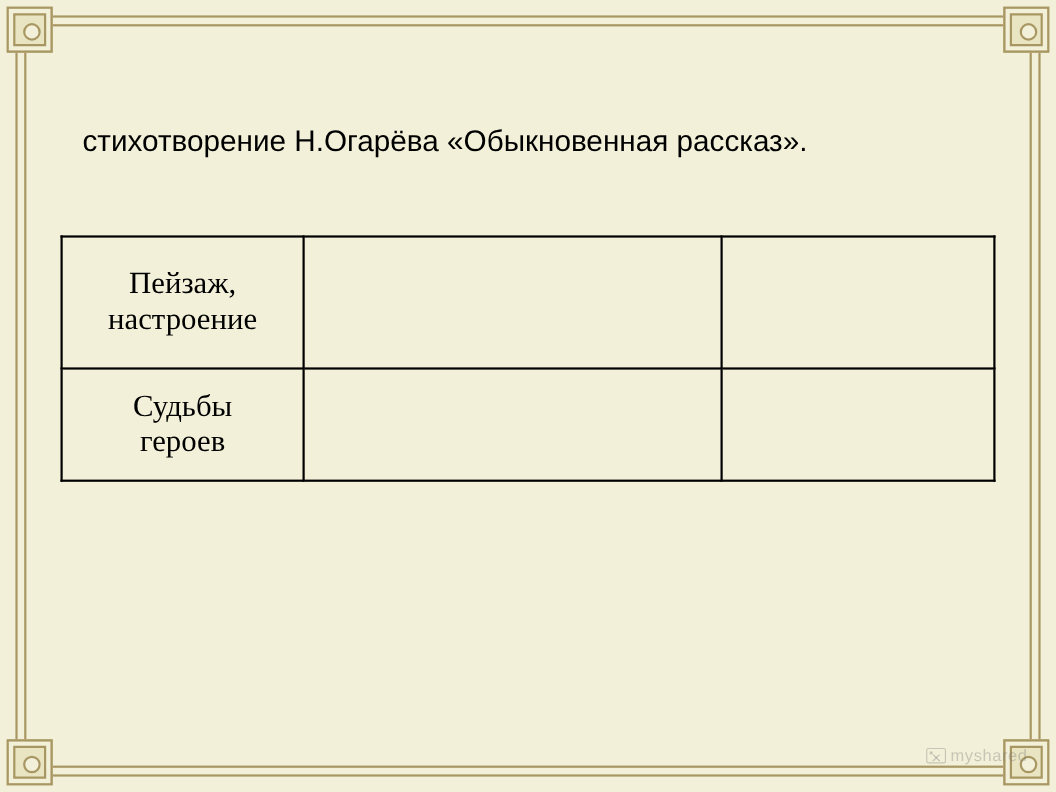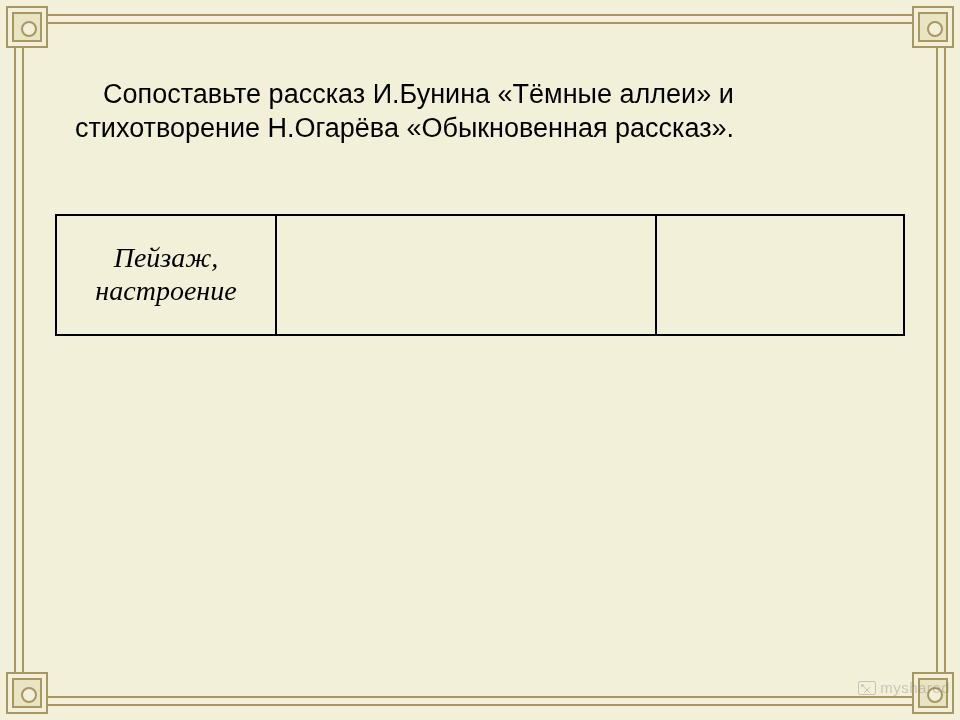--- a/index.html
+++ b/index.html
@@ -68,34 +68,33 @@
     border-collapse: collapse;
   }
   table.compare td {
     border: 2px solid #000;
     vertical-align: middle;
   }
   table.compare td.rowhdr {
     width: 220px;
     text-align: center;
     font-family: "Times New Roman", Georgia, serif;
-    font-style: italic;
     font-size: 28px;
     line-height: 1.15;
     padding: 18px 6px;
   }
   table.compare tr.r1 td { height: 120px; }
   table.compare tr.r2 td { height: 100px; }
   table.compare tr.r3 td { height: 100px; }
   table.compare td.col2 { width: 380px; }
   table.compare td.col3 { }
 
   .watermark {
     position: absolute;
-    right: 10px; bottom: 24px;
+    right: 26px; bottom: 24px;
     font-size: 15px;
     color: rgba(120,120,120,0.35);
     letter-spacing: 0.5px;
     font-family: Arial, sans-serif;
   }
   .watermark .wm-icon{
     display:inline-block;
     width:18px;height:14px;
     border:1.5px solid rgba(120,120,120,0.35);
     border-radius:2px;
@@ -123,29 +122,36 @@
 <div class="frame-outer"></div>
 <div class="frame-inner"></div>
 <div class="corner tl"></div>
 <div class="corner tr"></div>
 <div class="corner bl"></div>
 <div class="corner br"></div>
 
 <div class="content">
 
   <p class="prompt">
-    <span class="indent"></span><span>Сопоставьте рассказ И.Бунина «Тёмные аллеи» и</span><br>
+    <span class="indent"></span><br>
     <span>стихотворение Н.Огарёва «Обыкновенная рассказ».</span>
   </p>
 
   <table class="compare">
     <tbody>
         <tr class="r1">
       <td class="rowhdr">
         <span>Пейзаж,<br>настроение</span>
+      </td>
+      <td class="col2"></td>
+      <td class="col3"></td>
+    </tr>
+    <tr class="r3">
+      <td class="rowhdr">
+        <span>Судьбы<br>героев</span>
       </td>
       <td class="col2"></td>
       <td class="col3"></td>
     </tr>
   </tbody>
     </table>
 
 </div>
 
 <div class="watermark">

